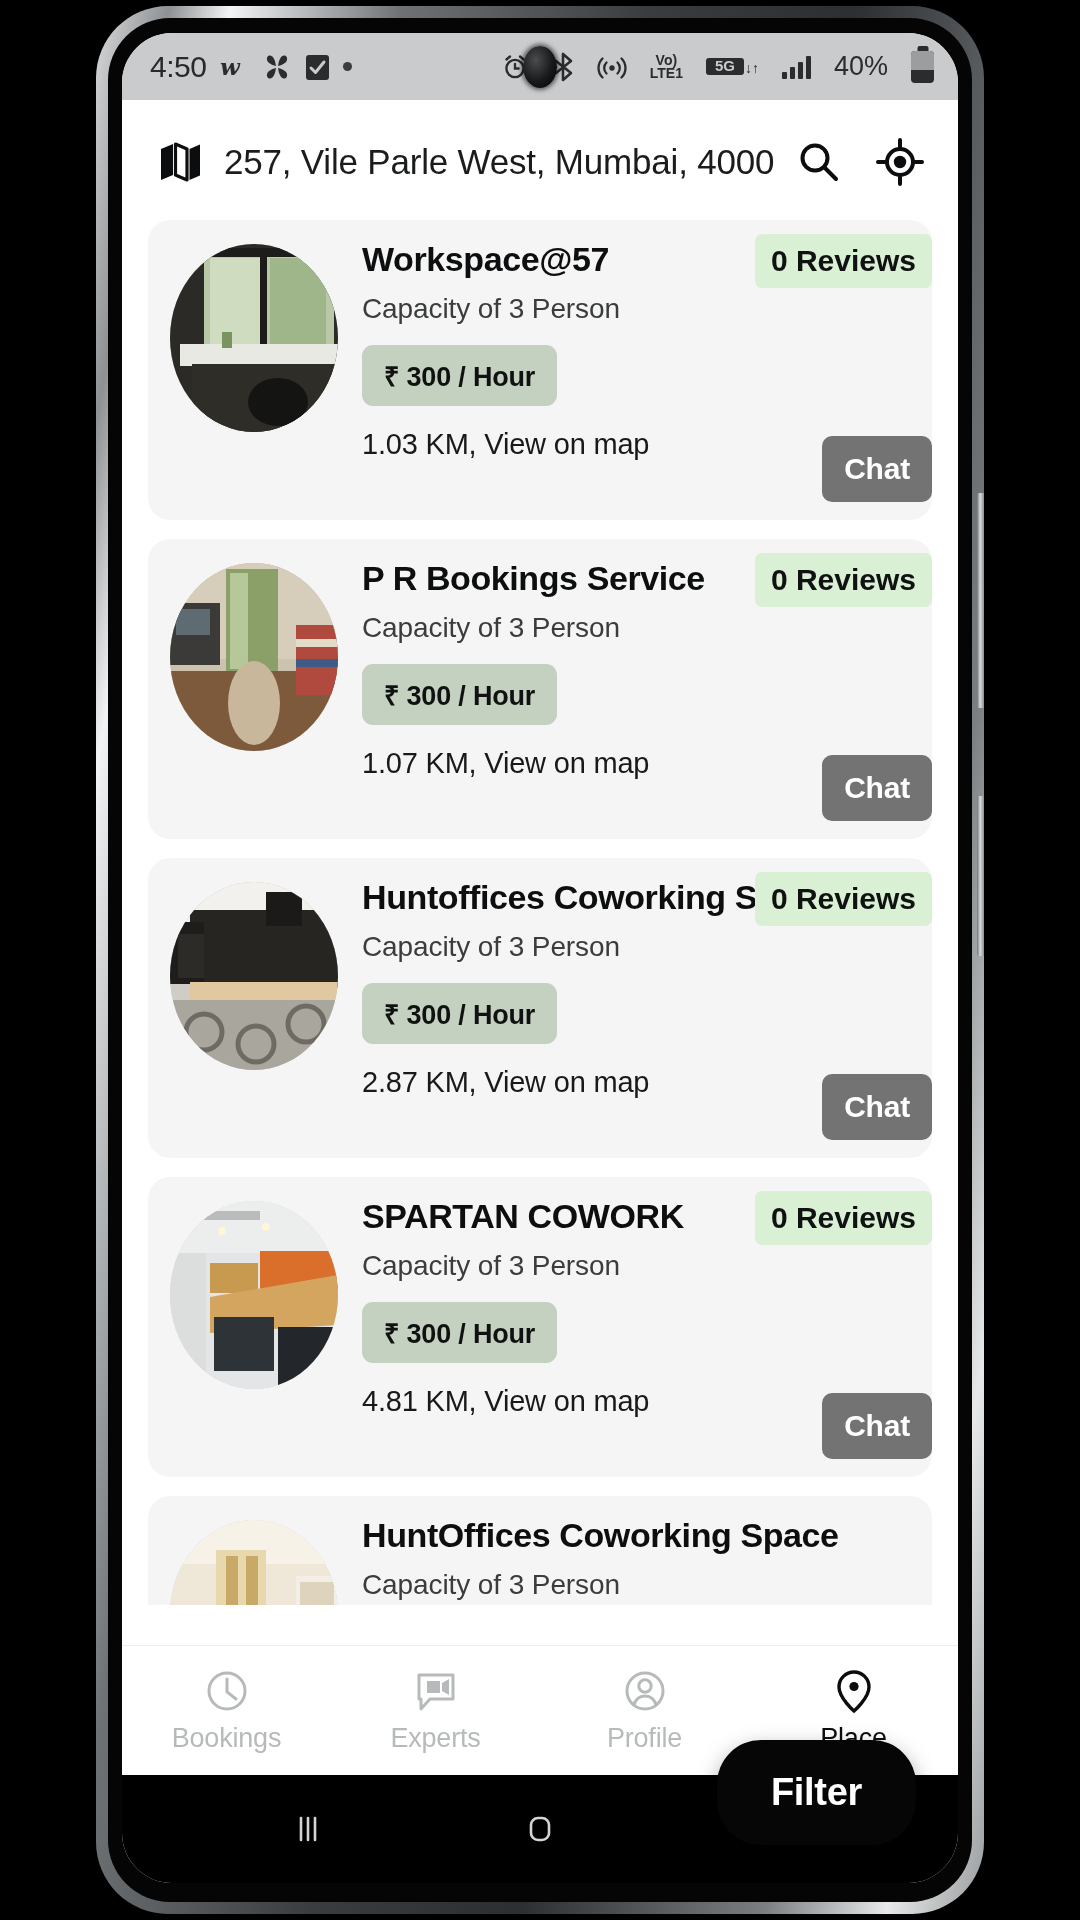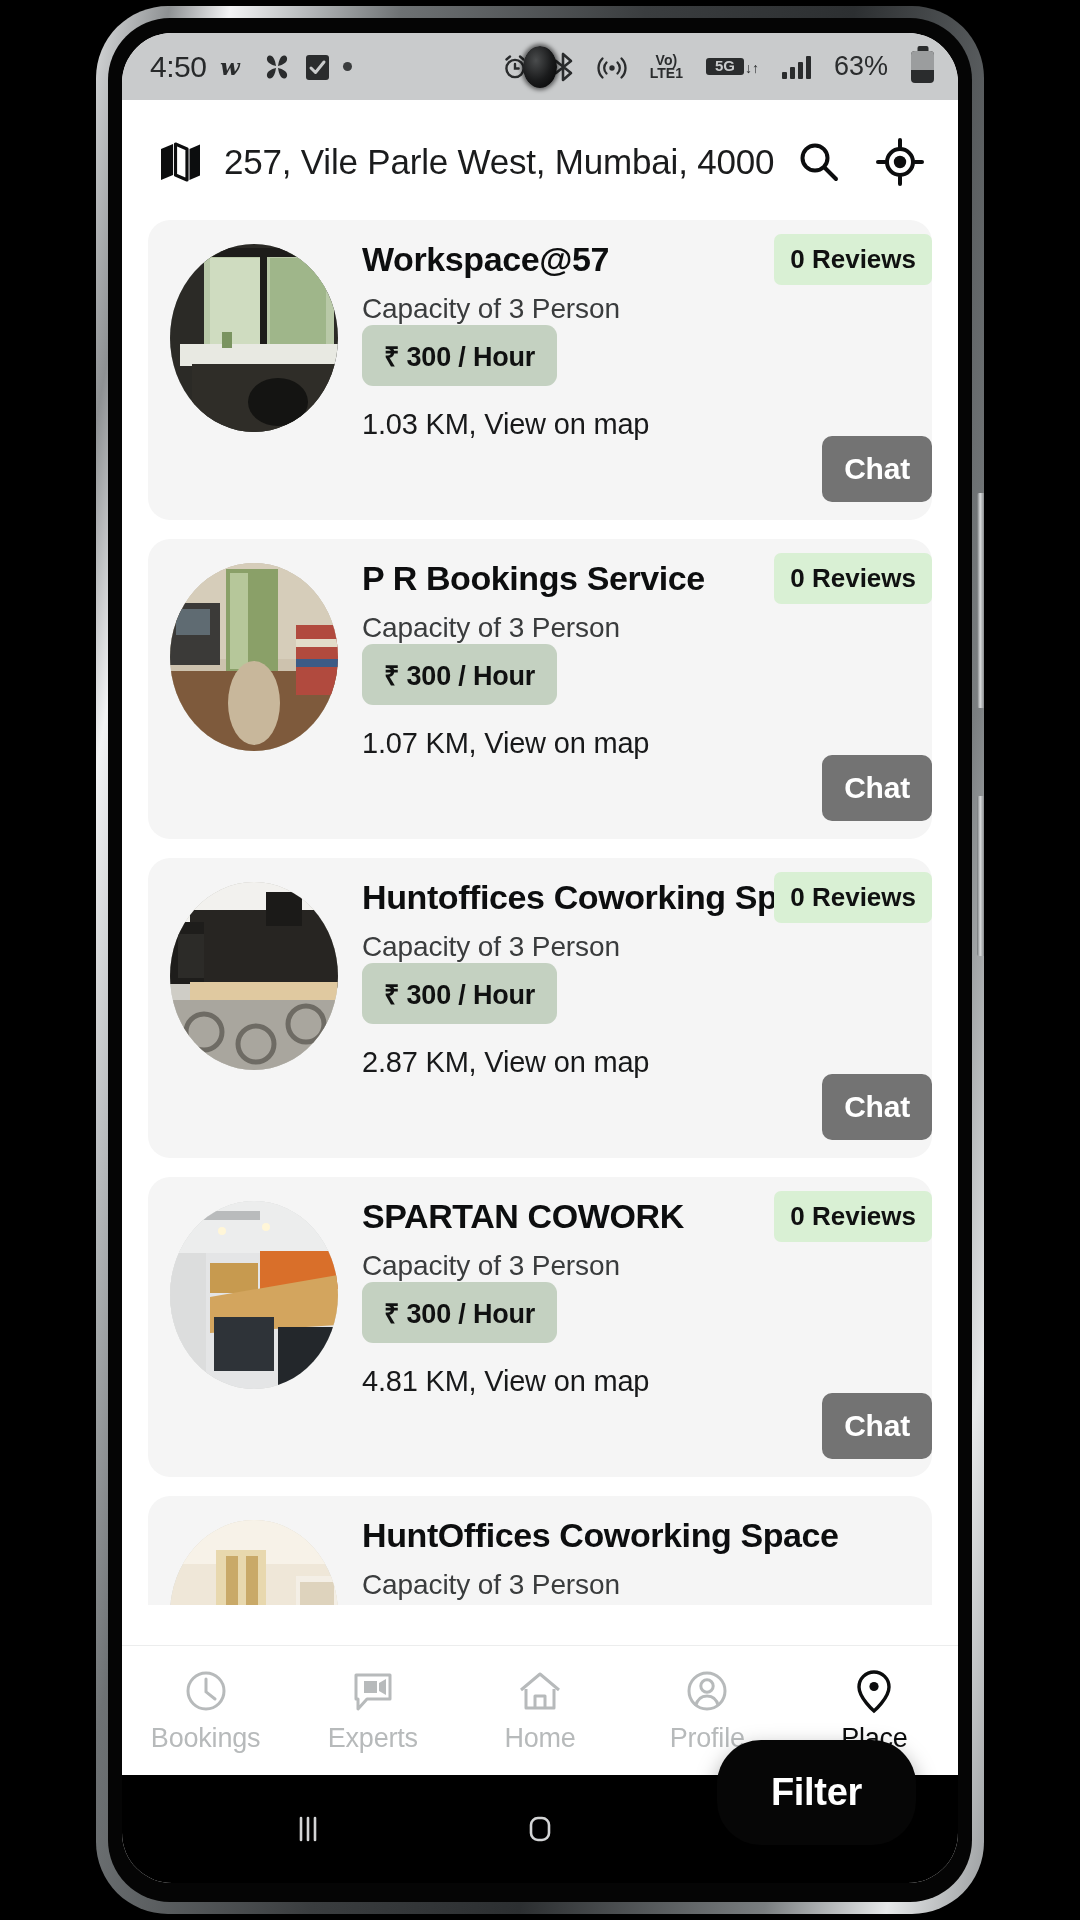--- a/index.html
+++ b/index.html
@@ -118,31 +118,31 @@
   }
   .card-thumb .ph { width: 100%; height: 100%; display: block; }
   .card-body { position: absolute; left: 214px; top: 20px; right: 20px; }
   .card-title {
     font-size: 34px; font-weight: 700; color: #0d0e0f;
     letter-spacing: -0.4px; white-space: nowrap; overflow: hidden;
     max-width: 500px;
   }
   .card-cap { font-size: 28px; color: #3a3c3d; margin-top: 14px; letter-spacing: -0.1px; }
   .price-pill {
-    display: inline-block; 
+    display: inline-block; margin-top: 20px;
     background: #c4d1c1; color: #101111;
     font-size: 27px; font-weight: 700;
     padding: 12px 22px; border-radius: 11px;
     letter-spacing: -0.2px;
   }
   .card-dist { font-size: 29px; color: #18191a; margin-top: 22px; letter-spacing: -0.2px; }
   .reviews-badge {
     position: absolute; right: 0px; top: 14px;
     background: #d9f0d4; color: #101111;
-    font-size: 26px; font-weight: 600;
+    font-size: 30px; font-weight: 600;
     padding: 10px 16px; border-radius: 7px;
   }
   .chat-btn {
     position: absolute; right: 0px; bottom: 18px;
     background: #737373; color: #fff;
     font-size: 30px; font-weight: 600;
     padding: 16px 22px; border-radius: 10px;
     letter-spacing: -0.2px;
   }
   .card.partial { height: 300px; }
@@ -251,21 +251,21 @@
         <span class="fiveg">
           <span class="box">5G</span>
           <span class="arr">↓↑</span>
         </span>
         <span class="bars">
             <i></i>
             <i></i>
             <i></i>
             <i></i>
           </span>
-        <span>63%</span>
+        <span>40%</span>
         <span class="battery">
             <span class="fill"></span>
           </span>
       </div>
     </div>
 
     <div class="app-header">
       <span class="ic">
         <svg width="44" height="44" viewBox="0 0 44 44" fill="#0c0d0e">
           <path d="M3 9 L15 4 L15 35 L3 40 Z"></path>
@@ -436,30 +436,20 @@
       </div>
       <div class="nav-item">
         <span class="ic">
           <svg width="48" height="48" viewBox="0 0 48 48" fill="none" stroke="#b7babb" stroke-width="3" stroke-linejoin="round">
             <path d="M7 8 H41 V32 H18 L9 42 V32 H7 Z"></path>
             <rect x="15" y="14" width="13" height="12" fill="#b7babb" stroke="none"></rect>
             <path d="M30 16 L37 12 V28 L30 24 Z" fill="#b7babb" stroke="none"></path>
           </svg>
         </span>
         <span class="nav-label">Experts</span>
-      </div>
-      <div class="nav-item">
-        <span class="ic">
-          <svg width="48" height="48" viewBox="0 0 48 48" fill="none" stroke="#b7babb" stroke-width="3" stroke-linejoin="round">
-            <path d="M5 23 L24 7 L43 23"></path>
-            <path d="M10 22 V41 H38 V22"></path>
-            <path d="M19 41 V29 H29 V41"></path>
-          </svg>
-        </span>
-        <span class="nav-label">Home</span>
       </div>
       <div class="nav-item">
         <span class="ic">
           <svg width="48" height="48" viewBox="0 0 48 48" fill="none" stroke="#b7babb" stroke-width="3">
             <circle cx="24" cy="24" r="18"></circle>
             <circle cx="24" cy="19" r="6.2"></circle>
             <path d="M12.5 39 C14.5 31.5 19 29 24 29 C29 29 33.5 31.5 35.5 39"></path>
           </svg>
         </span>
         <span class="nav-label">Profile</span>

